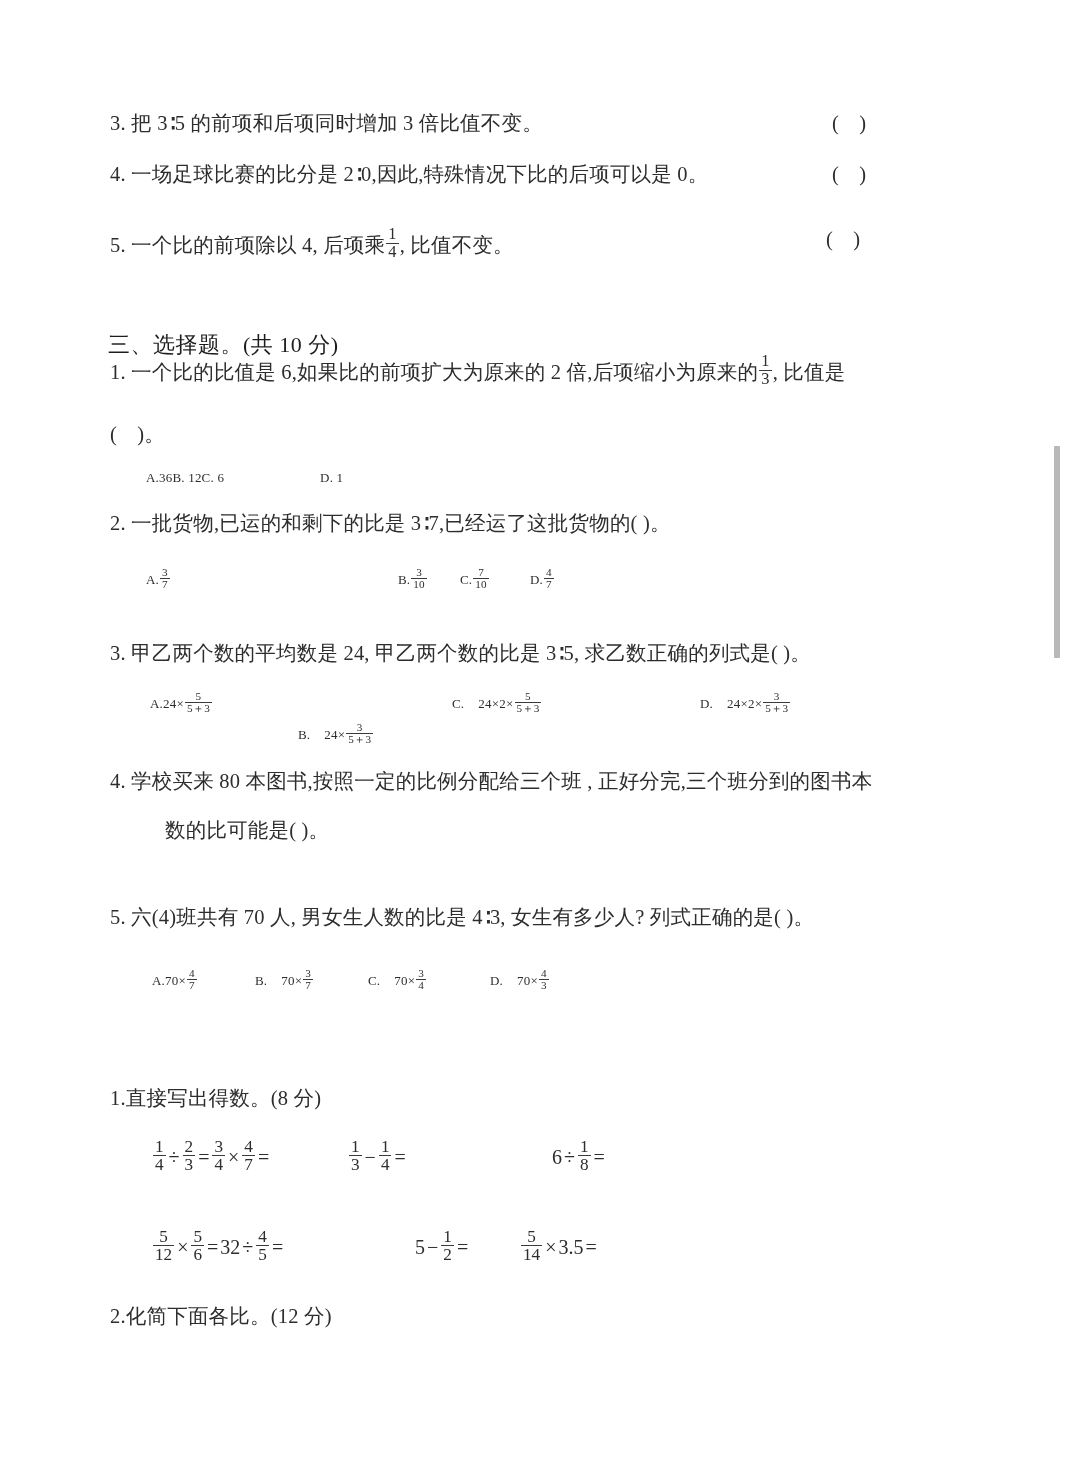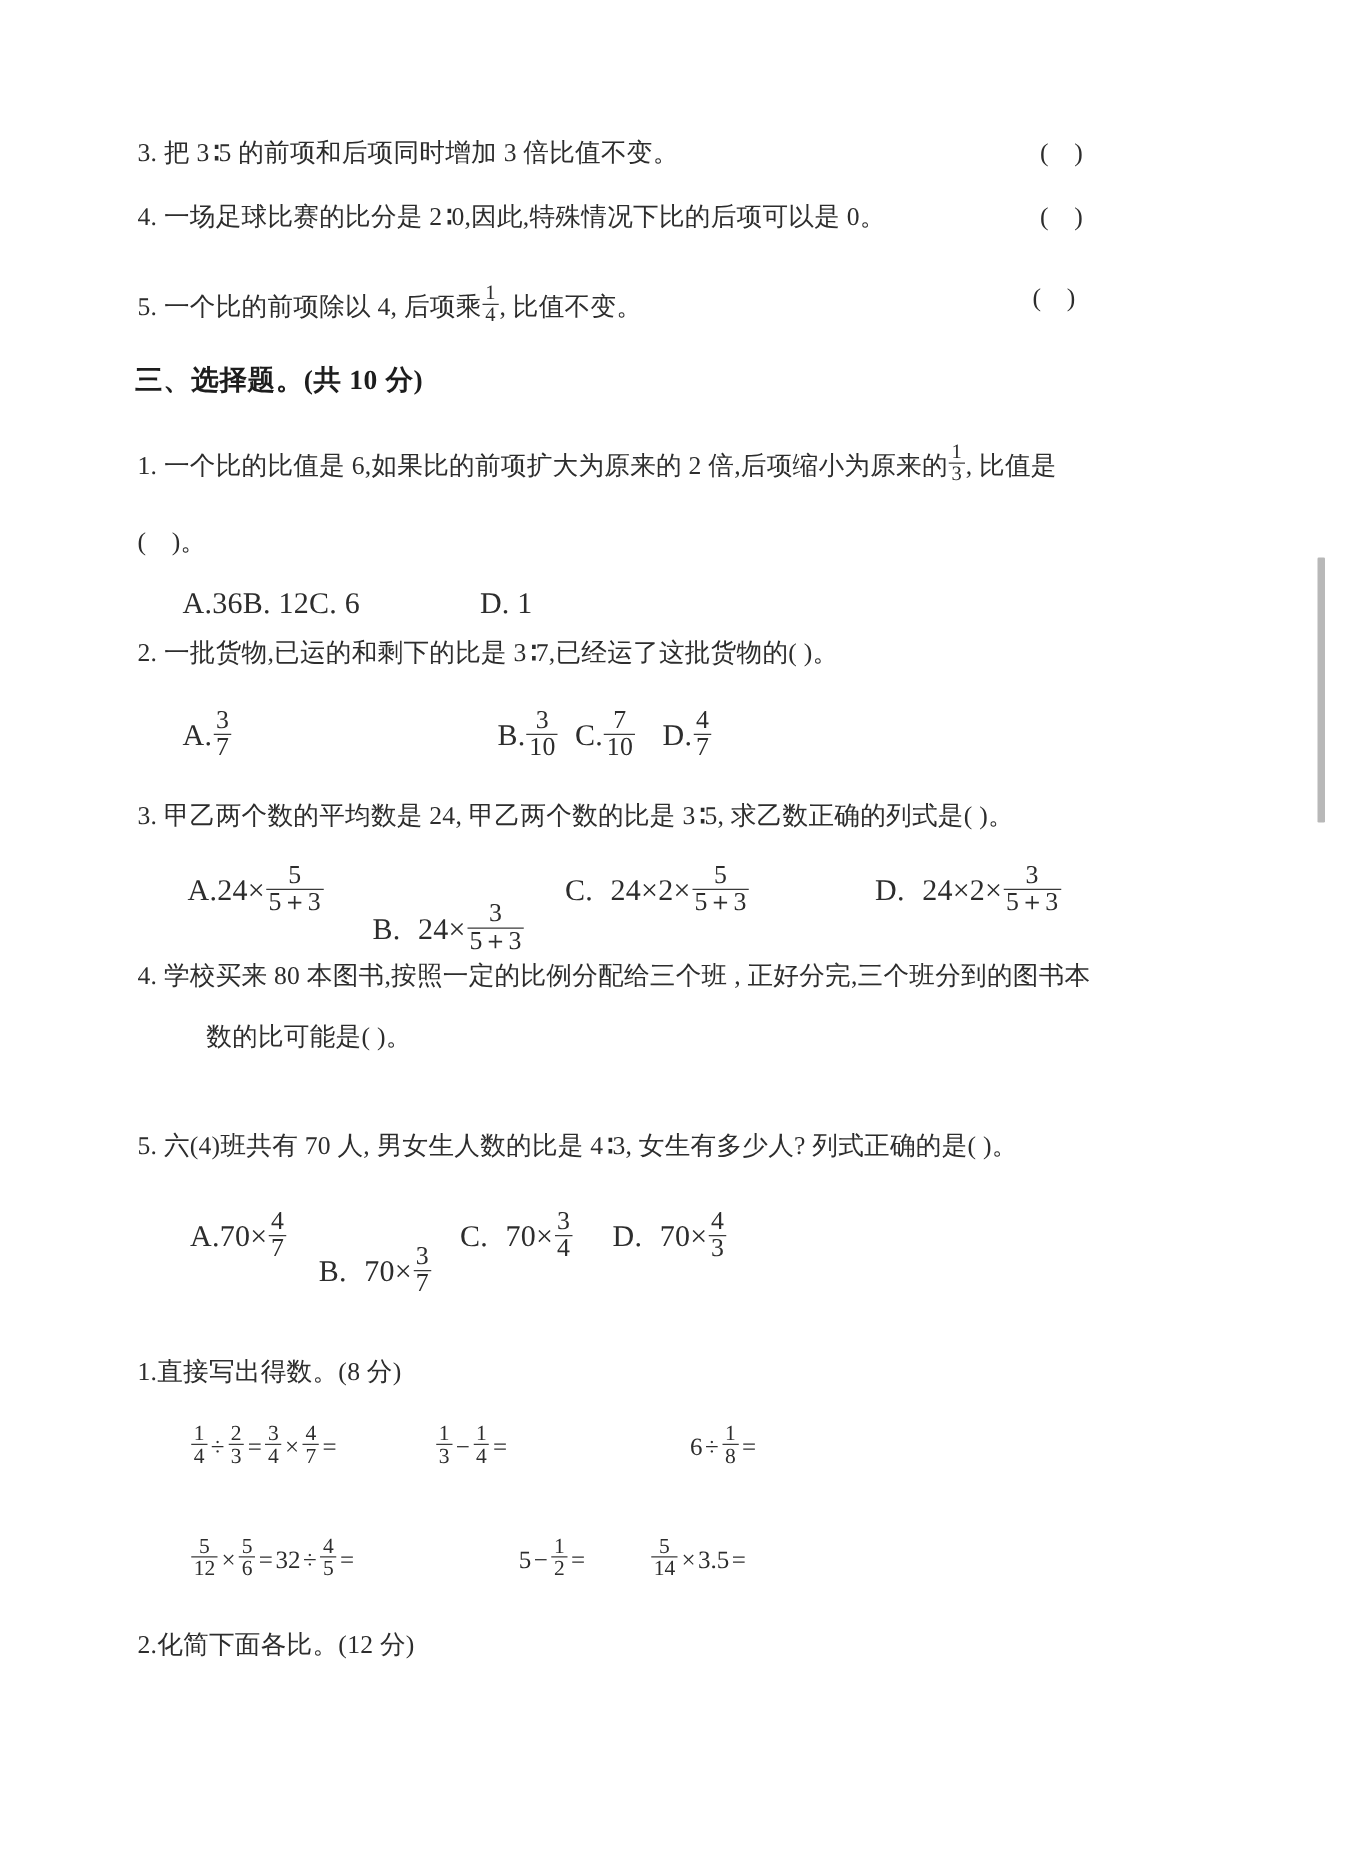--- a/index.html
+++ b/index.html
@@ -38,29 +38,30 @@
 
   .blank-paren {
     display: inline-block;
     letter-spacing: 0;
     white-space: pre;
   }
 
   .section-head {
     position: absolute;
     font-size: 22px;
-    font-weight: bold;
+    font-weight: normal;
     letter-spacing: 0.5px;
     color: #1d1d1d;
     white-space: nowrap;
+    margin-top: 41px;
   }
 
   .optline {
     position: absolute;
-    font-size: 24px;
+    font-size: 13px;
     letter-spacing: 0.2px;
     white-space: nowrap;
     color: #2d2d2d;
   }
 
   .calcline {
     position: absolute;
     font-size: 20px;
     white-space: nowrap;
     color: #2d2d2d;
@@ -200,21 +201,21 @@
     <span>数的比可能是(    )。</span>
   </div>
 
   <div class="qline" style="left:110px; top:906px;">
     <span>5.</span>
     <span>六(4)班共有 70 人, 男女生人数的比是 4∶3, 女生有多少人? 列式正确的是(    )。</span>
   </div>
   <div class="optline" style="left:152px; top:969px;">
     <span>A.</span><span>70×</span><span class="frac"><span class="num">4</span><span class="den">7</span></span>
   </div>
-  <div class="optline" style="left:255px; top:969px;margin-top:28px;">
+  <div class="optline" style="left:255px; top:969px;">
     <span>B.</span><span class="gap-sm"></span><span>70×</span><span class="frac"><span class="num">3</span><span class="den">7</span></span>
   </div>
   <div class="optline" style="left:368px; top:969px;">
     <span>C.</span><span class="gap-sm"></span><span>70×</span><span class="frac"><span class="num">3</span><span class="den">4</span></span>
   </div>
   <div class="optline" style="left:490px; top:969px;">
     <span>D.</span><span class="gap-sm"></span><span>70×</span><span class="frac"><span class="num">4</span><span class="den">3</span></span>
   </div>
 
 

